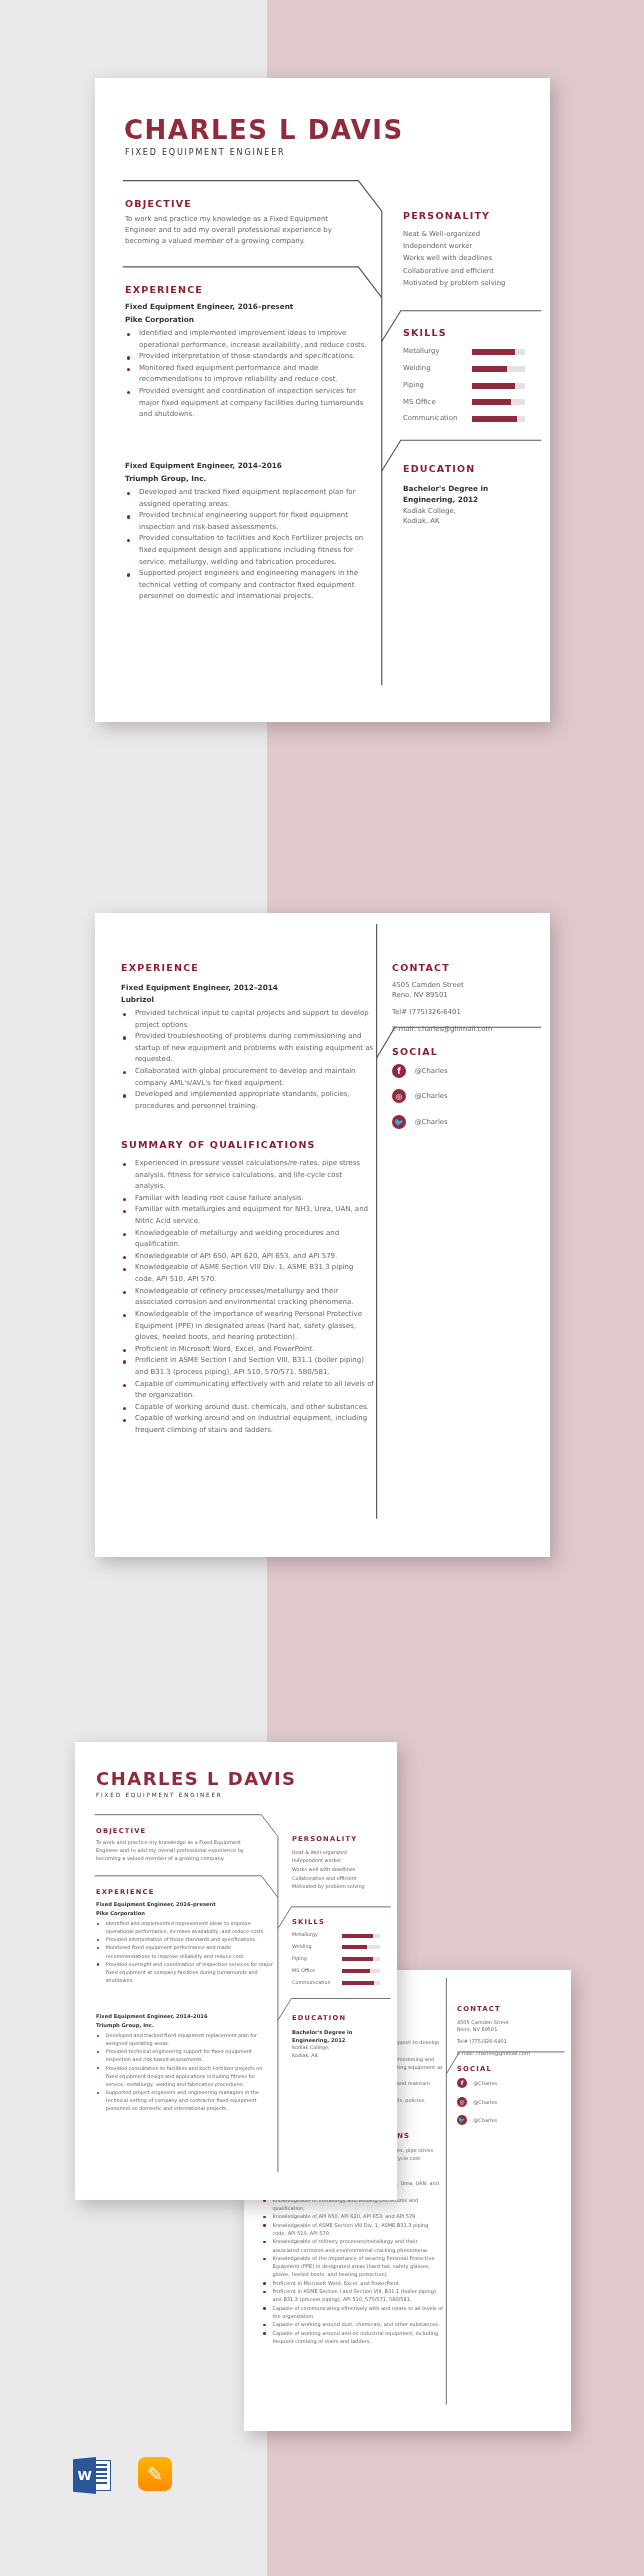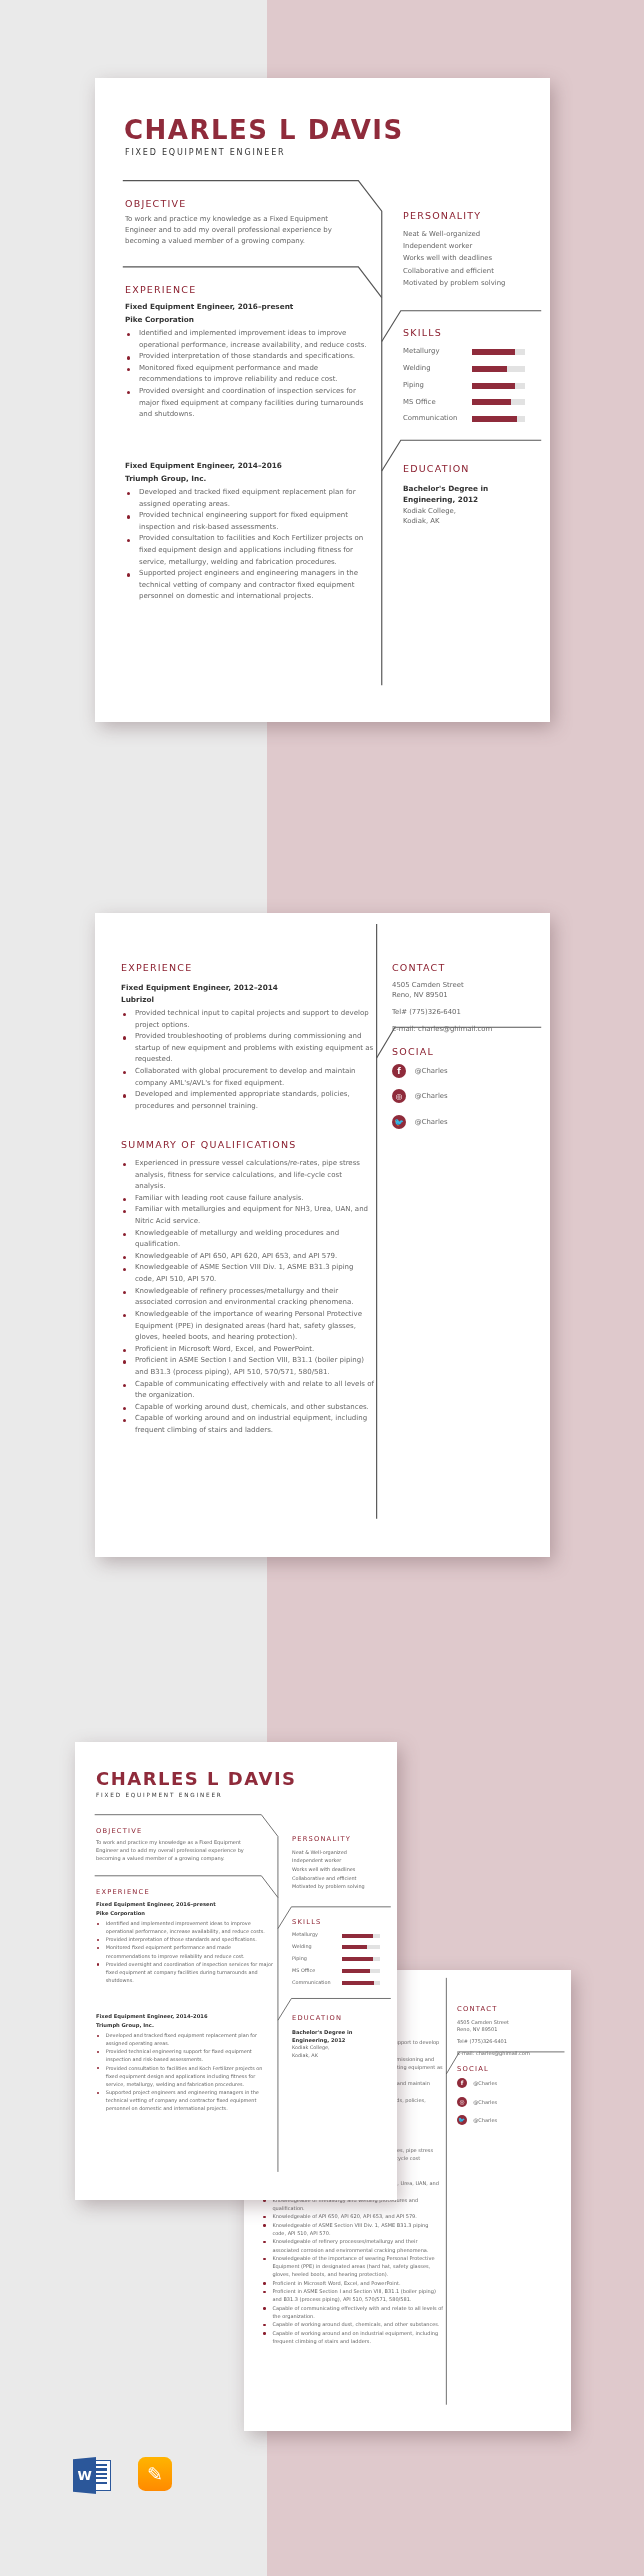--- a/index.html
+++ b/index.html
@@ -2,21 +2,21 @@
 <html style="font-size:11.7px"><head>
 <meta charset="utf-8">
 <style>
   * { box-sizing: border-box; margin: 0; padding: 0; }
   html, body { width: 644px; height: 2576px; overflow: hidden; }
   body { position: relative; background: #eaeaea; font-family: "DejaVu Sans", sans-serif; color: #555; }
   .bg-right { position: absolute; left: 267px; top: 0; width: 377px; height: 2576px; background: #dfc9cc; }
   .page { position: absolute; background: #fff; box-shadow: 4.4px 5.9px 17.6px rgba(90,60,65,0.35); overflow: hidden; }
   .name { position: absolute; font-weight: bold; color: #8f2b3b; letter-spacing: 1.5px; white-space: nowrap; }
   .title { position: absolute; letter-spacing: 1.8px; color: #333; white-space: nowrap; }
-  .h { position: absolute; font-weight: normal; color: #8b1f2f; letter-spacing: 1.2px; white-space: nowrap; }
+  .h { position: absolute; font-weight: bold; color: #8b1f2f; letter-spacing: 1.2px; white-space: nowrap; }
   .p { position: absolute; color: #666; line-height: 1.6; }
   .job { position: absolute; color: #333; font-weight: bold; line-height: 1.55; }
   ul.bul { position: absolute; list-style: none; color: #666; }
   ul.bul li { position: relative; line-height: 1.66; }
   ul.bul li::before { content: ""; position: absolute; background: #8b1f2f; border-radius: 50%; }
   .lines { position: absolute; left: 0; top: 0; pointer-events: none; }
   .bar { position: absolute; background: #e2e2e2; }
   .bar > i { display: block; height: 100%; background: #8f2b3b; }
   .social-item { position: absolute; display: flex; align-items: center; }
   .sicon { border-radius: 50%; background: #8f2b3b; display: flex; align-items: center; justify-content: center; color: #fff; font-weight: bold; }

